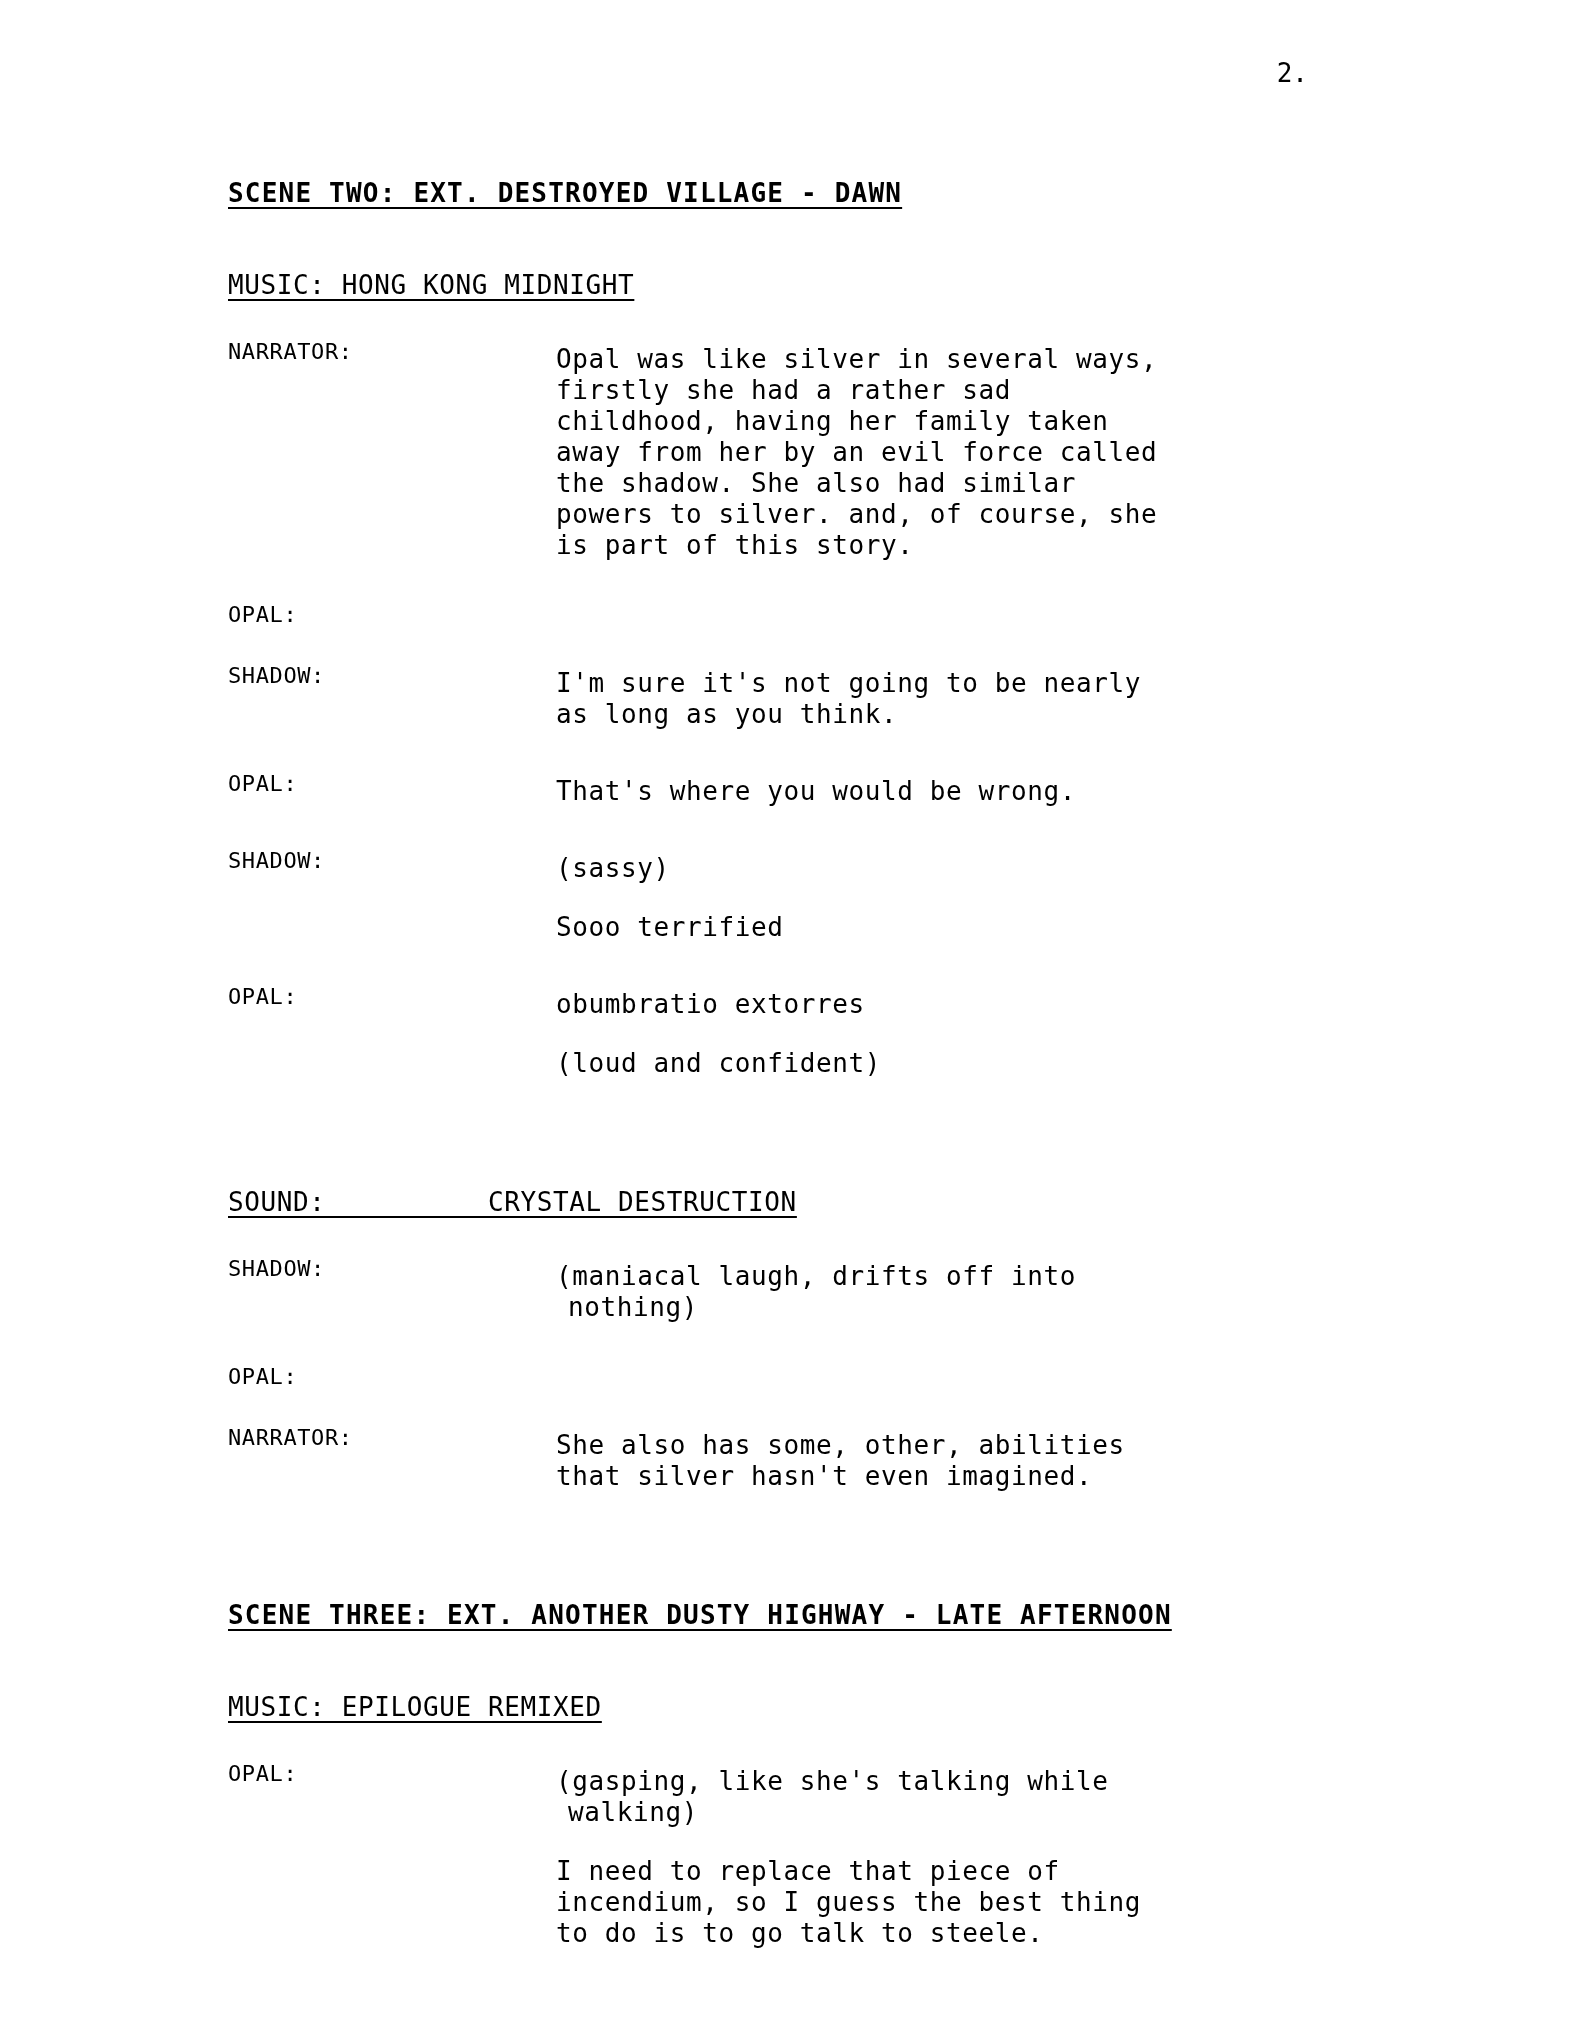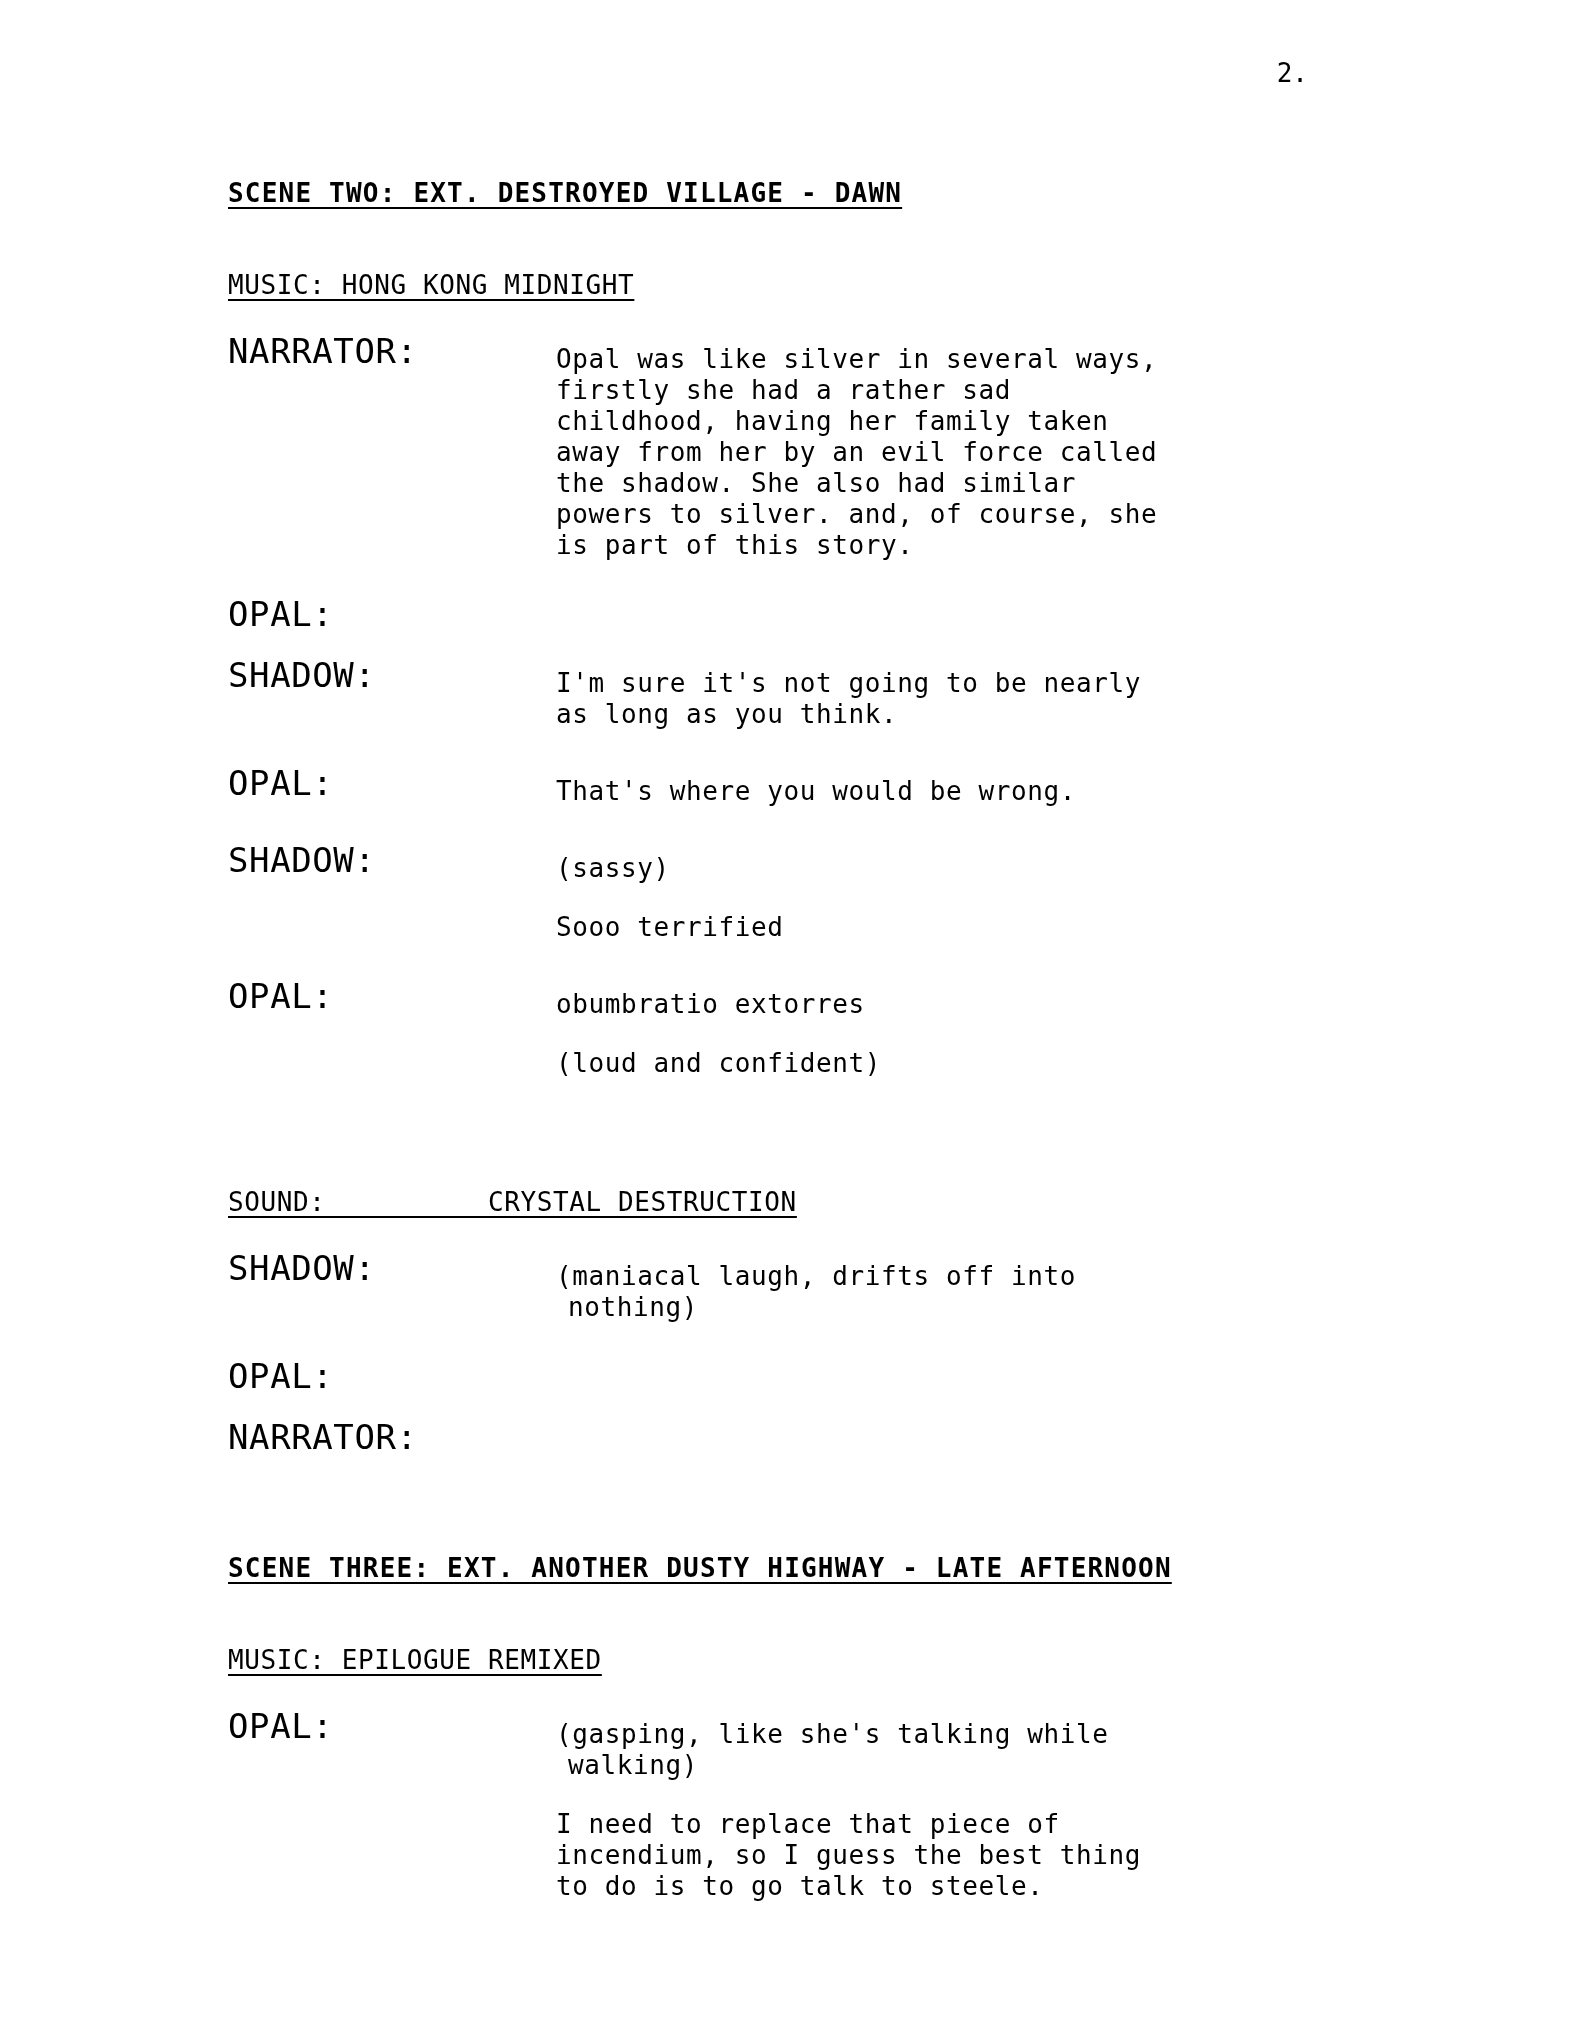--- a/index.html
+++ b/index.html
@@ -55,21 +55,21 @@
   .gap-big { height: 70px; }
 
   .dialogue {
     display: flex;
     align-items: flex-start;
     margin-bottom: 30px;
   }
   .speaker {
     width: 320px;
     flex: 0 0 320px;
-    font-size: 34px;
+    font-size: 22px;
     letter-spacing: 0.6px;
     line-height: 31px;
     white-space: pre;
   }
   .lines {
     flex: 1 1 auto;
     font-size: 26px;
     letter-spacing: 0.6px;
     line-height: 31px;
   }
@@ -163,20 +163,24 @@
 nothing)</p>
         </div>
       </div>
 
       <div class="dialogue">
         <div class="speaker">OPAL:</div>
       </div>
 
       <div class="dialogue">
         <div class="speaker">NARRATOR:</div>
+        <div class="lines">
+          <p class="para">She also has some, other, abilities
+that silver hasn't even imagined.</p>
+        </div>
       </div>
     </div>
 
     <div class="gap-big"></div>
 
     <div>
       <div class="scene-heading">SCENE THREE: EXT. ANOTHER DUSTY HIGHWAY - LATE AFTERNOON</div>
       <div class="gap-after-scene"></div>
 
       <div class="cue-line">MUSIC: EPILOGUE REMIXED</div>

